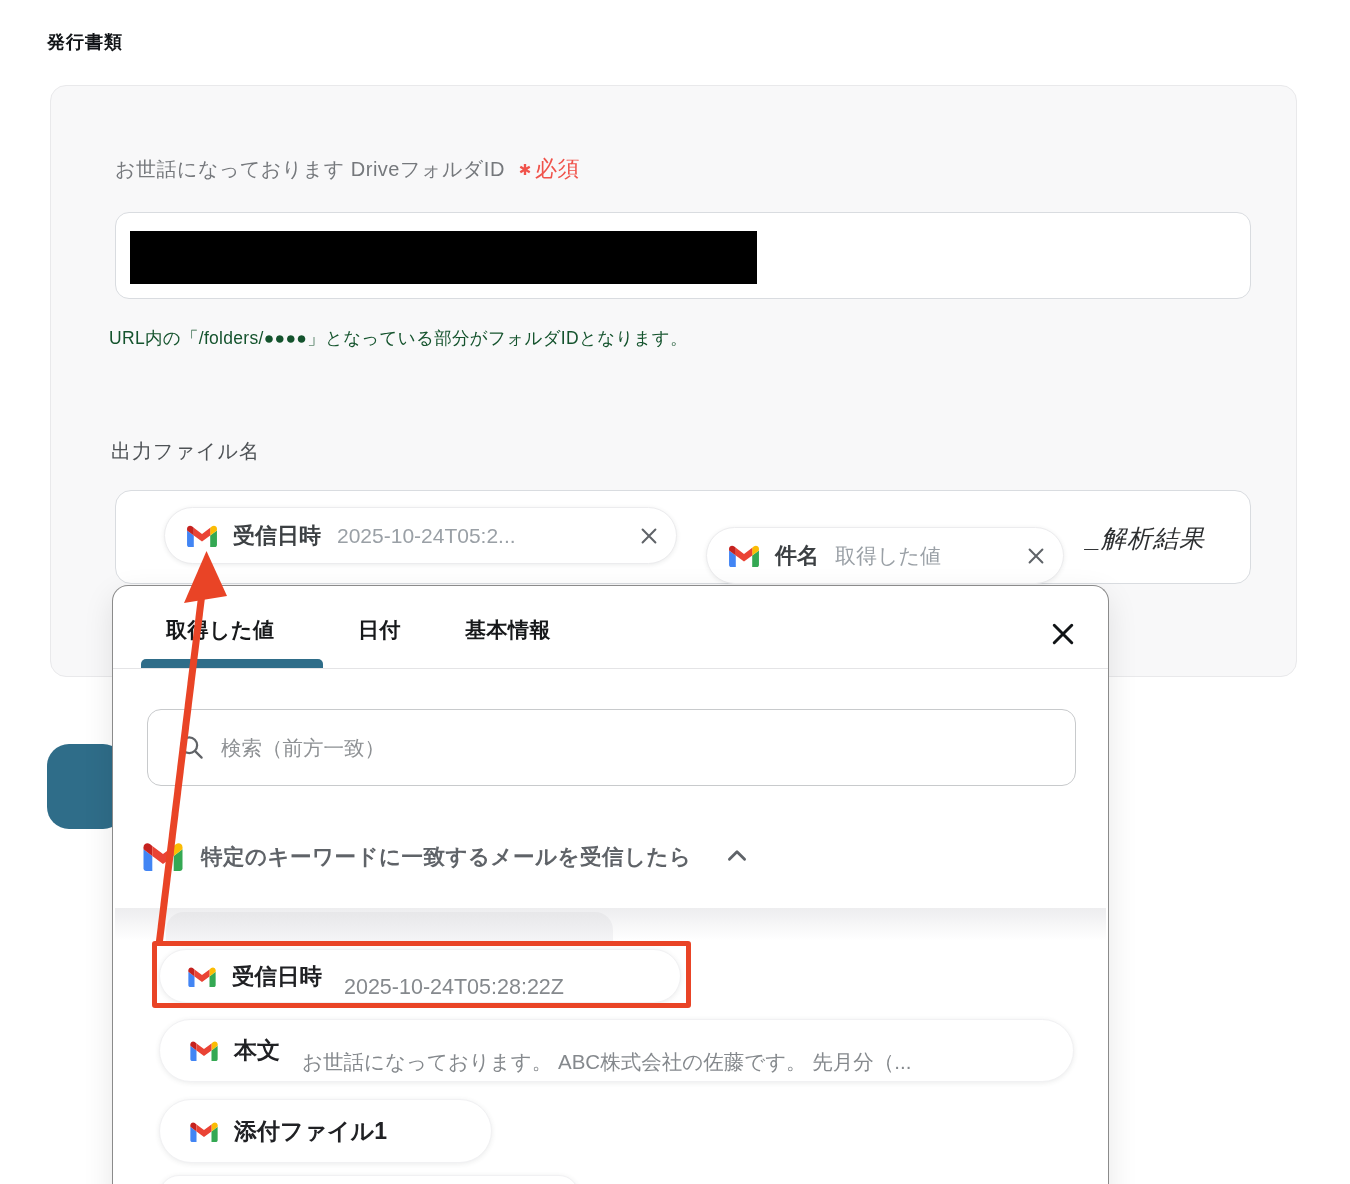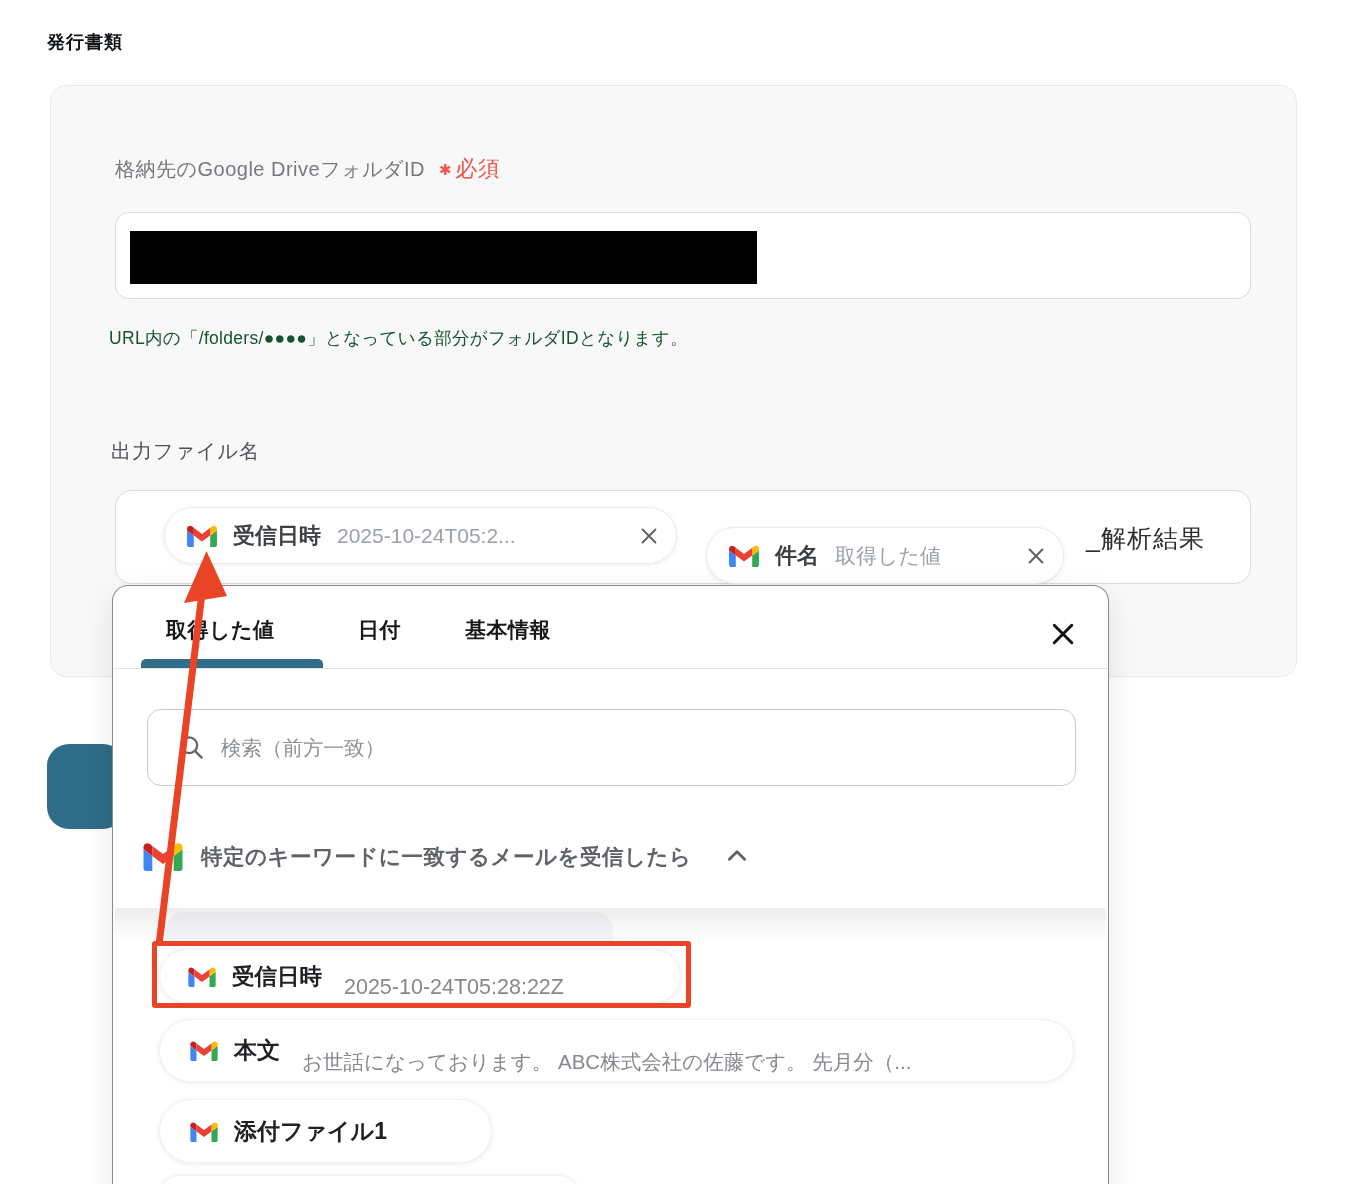--- a/index.html
+++ b/index.html
@@ -76,21 +76,21 @@
   .chip .gmail { width: 30px; height: 23px; flex: 0 0 auto; }
   .chip-name { font-size: 22px; font-weight: 600; color: #3c4043; margin-left: 16px; }
   .chip-value { font-size: 21px; color: #9aa0a6; margin-left: 16px; overflow: hidden; text-overflow: ellipsis; }
   .chip-x {
     margin-left: auto; padding-left: 14px;
     display: flex; align-items: center; cursor: pointer;
     background: none; border: none;
   }
   .suffix-text {
     left: 1035px; top: 436px;
-    font-size: 25px; color: #2d2f31; font-weight: 500; letter-spacing: 1px;
+    font-size: 25px; color: #2d2f31; font-weight: 500; letter-spacing: 1px; font-style: italic;
   }
 
   
   .popup {
     left: 112px; top: 585px; width: 997px; height: 620px;
     background: #ffffff;
     border: 1.5px solid #8b8b8b;
     border-bottom: none;
     border-radius: 16px 16px 0 0;
     box-shadow: 0 10px 30px rgba(0,0,0,0.10);
@@ -203,21 +203,21 @@
   </defs>
 </svg>
 
 <div class="screen">
 
   <div class="abs page-title nowrap">発行書類</div>
 
   <div class="abs card">
 
     <div class="abs field-label label-folder nowrap">
-      <span>格納先のGoogle DriveフォルダID</span>
+      <span>お世話になっております DriveフォルダID</span>
       <span class="required">
         <span class="mark">✱</span>
         <span class="txt">必須</span>
       </span>
     </div>
 
     <div class="abs text-input input-folder">
       <div class="abs redaction" style="left:14px;top:18px;"></div>
     </div>
 

